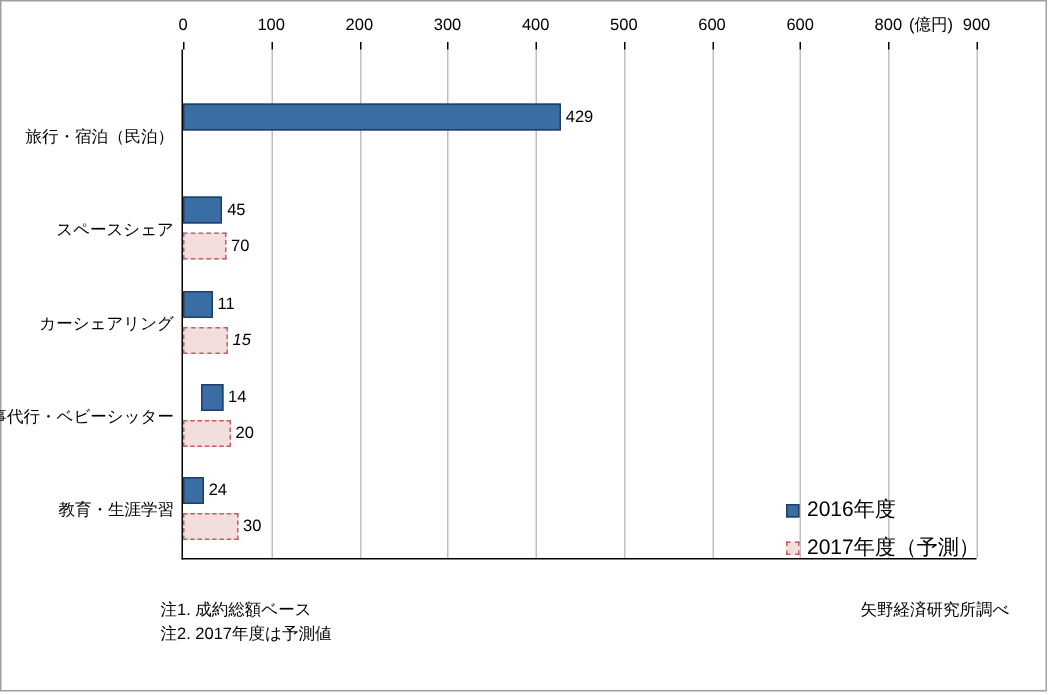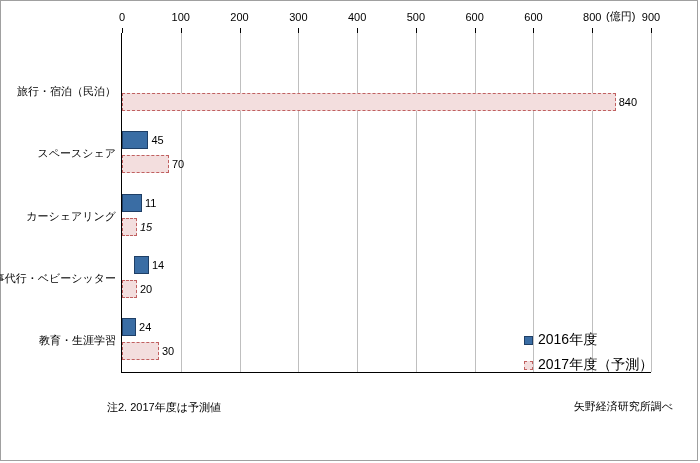--- a/index.html
+++ b/index.html
@@ -171,48 +171,48 @@
       <div class="tick-mark" style="left: 411.444px;"></div>
       <div class="xtick-label" style="left: 411.444px; top: -22px;">600</div>
       <div class="gridline" style="left: 470.222px;"></div>
       <div class="tick-mark" style="left: 470.222px;"></div>
       <div class="xtick-label" style="left: 470.222px; top: -22px;">800</div>
       <div class="gridline" style="left: 529px;"></div>
       <div class="tick-mark" style="left: 529px;"></div>
       <div class="xtick-label" style="left: 529px; top: -22px;">900</div>
       <div class="cat-row" style="top: 26px;">
         <div class="cat-label">旅行・宿泊（民泊）</div>
-        <div class="bar bar-2017" style="left: 0px; width: 493.733px;">
-          <span class="bar-value">840</span>
+        <div class="bar bar-2016" style="left: 0px; width: 252.157px;">
+          <span class="bar-value">429</span>
         </div>
       </div>
       <div class="cat-row" style="top: 88.25px;">
         <div class="cat-label">スペースシェア</div>
         <div class="bar bar-2016" style="left: 0px; width: 26.45px;">
           <span class="bar-value">45</span>
         </div>
-        <div class="bar bar-2017" style="left: 0px; width: 47px;">
+        <div class="bar bar-2017" style="left: 0px; width: 29px;">
           <span class="bar-value">70</span>
         </div>
       </div>
       <div class="cat-row" style="top: 150.5px;">
         <div class="cat-label">カーシェアリング</div>
         <div class="bar bar-2016" style="left: 0px; width: 20px;">
           <span class="bar-value">11</span>
         </div>
-        <div class="bar bar-2017" style="left: 0px; width: 15px; font-style: italic;">
+        <div class="bar bar-2017" style="left: 0px; width: 30px; font-style: italic;">
           <span class="bar-value">15</span>
         </div>
       </div>
       <div class="cat-row" style="top: 212.75px;">
         <div class="cat-label">家事代行・ベビーシッター</div>
         <div class="bar bar-2016" style="left: 12px; width: 15px;">
           <span class="bar-value">14</span>
         </div>
-        <div class="bar bar-2017" style="left: 0px; width: 15px;">
+        <div class="bar bar-2017" style="left: 0px; width: 32px;">
           <span class="bar-value">20</span>
         </div>
       </div>
       <div class="cat-row" style="top: 275px;">
         <div class="cat-label">教育・生涯学習</div>
         <div class="bar bar-2016" style="left: 0px; width: 14.1067px;">
           <span class="bar-value">24</span>
         </div>
         <div class="bar bar-2017" style="left: 0px; width: 37px;">
           <span class="bar-value">30</span>
@@ -225,18 +225,19 @@
       <span class="legend-swatch swatch-2016"></span>
       <span>2016年度</span>
     </div>
     <div class="legend-item">
       <span class="legend-swatch swatch-2017"></span>
       <span>2017年度（予測）</span>
     </div>
   </div>
 
   <div class="notes">
+    <div>注1. 成約総額ベース</div>
     <div>注2. 2017年度は予測値</div>
   </div>
 
   <div class="source">矢野経済研究所調べ</div>
 
 </div>
 
 </body></html>

